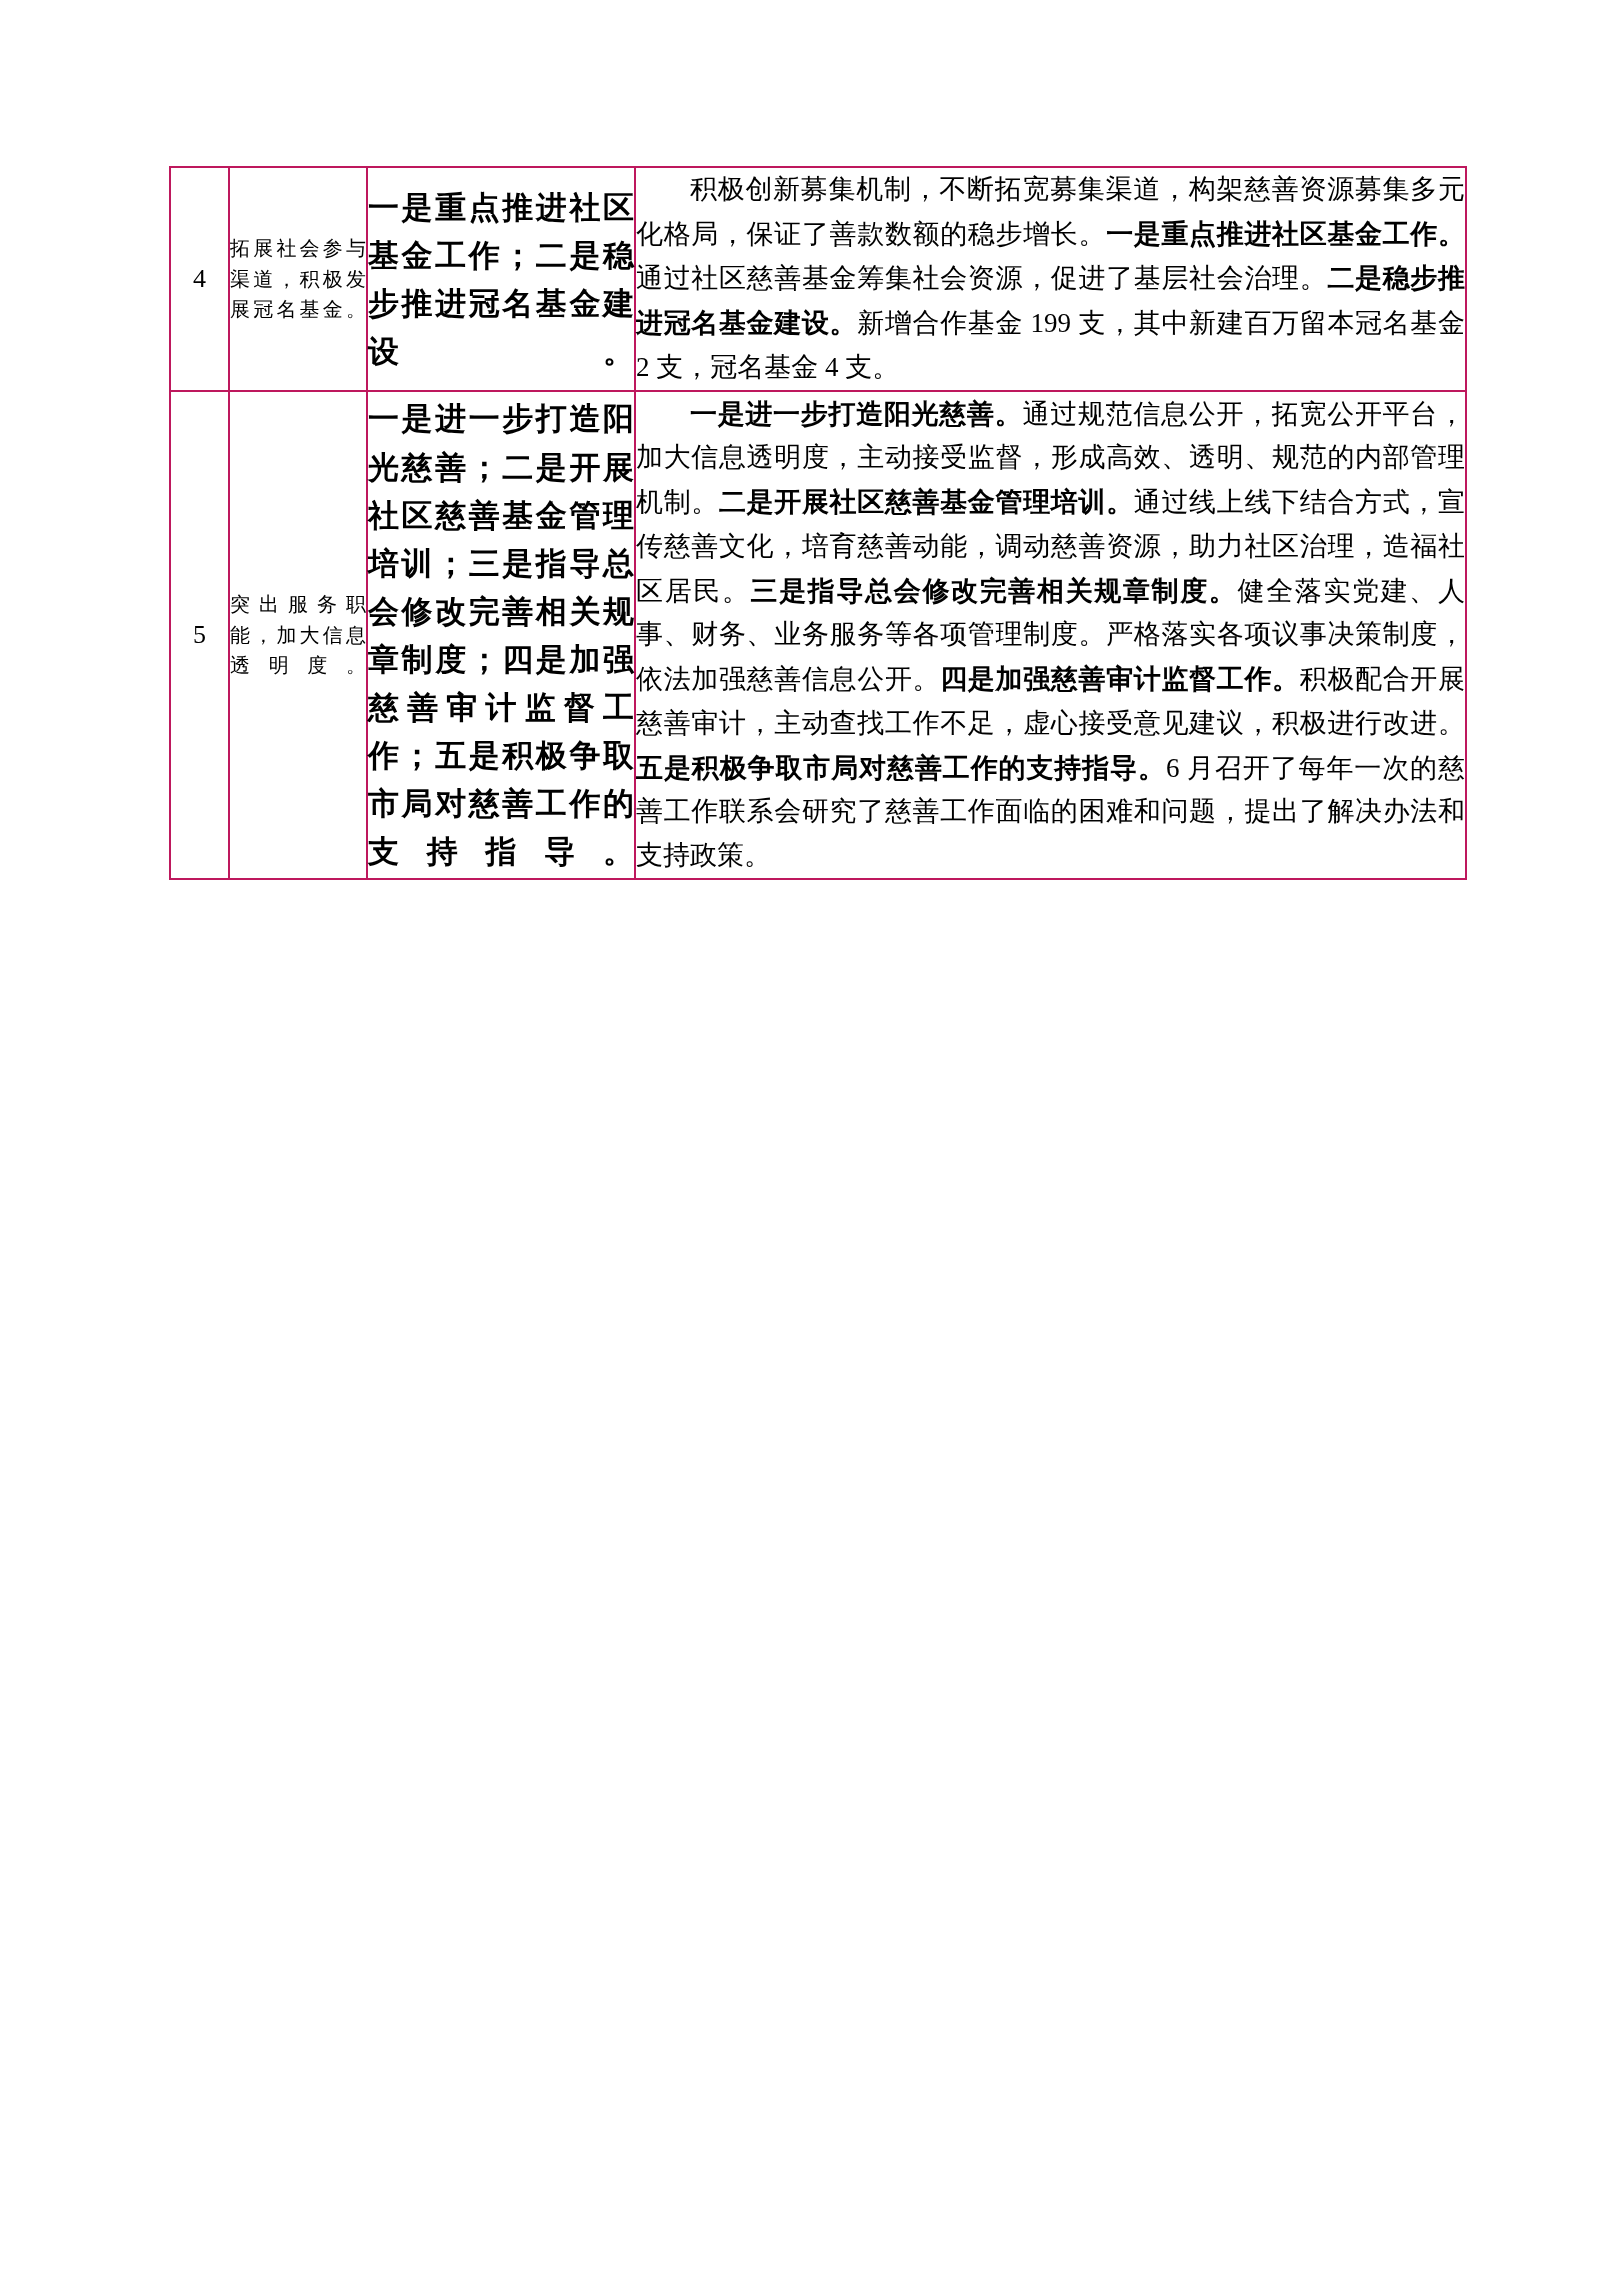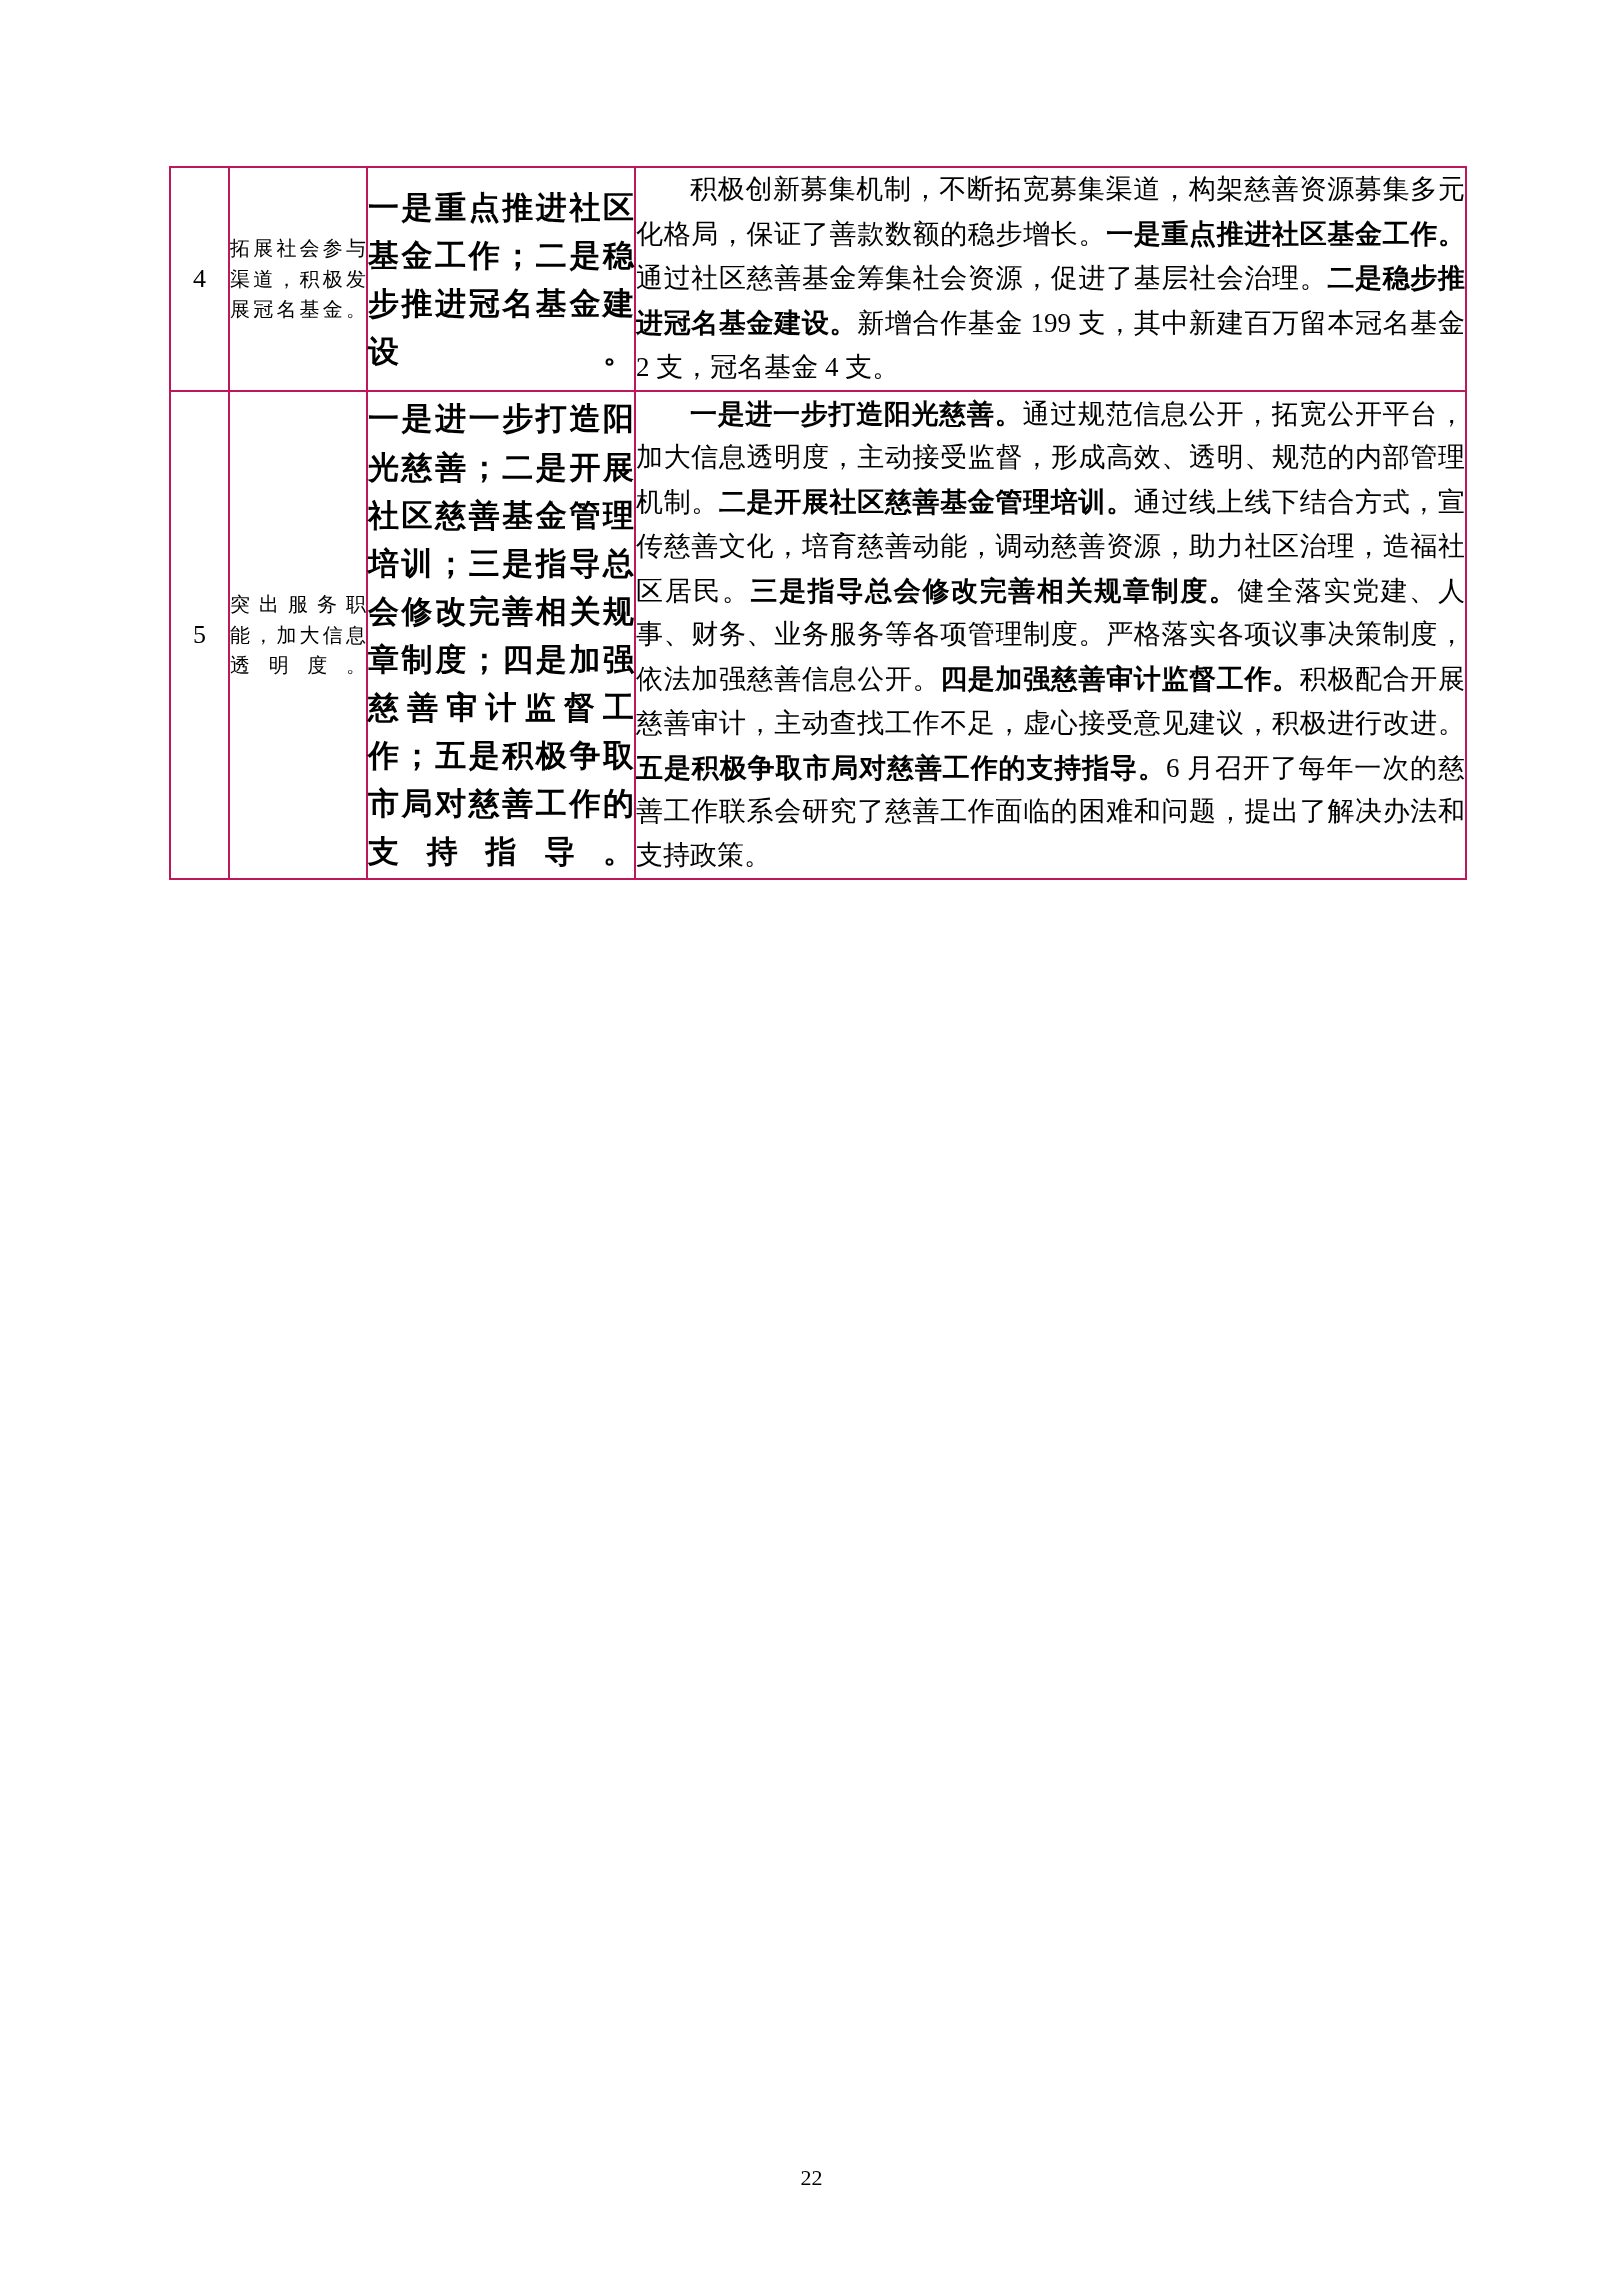--- a/index.html
+++ b/index.html
@@ -108,16 +108,15 @@
         <td class="col-num cell-num">5</td>
         <td class="col-title cell-title">突出服务职能，加大信息透明度。</td>
         <td class="col-plan cell-plan">一是进一步打造阳光慈善；二是开展社区慈善基金管理培训；三是指导总会修改完善相关规章制度；四是加强慈善审计监督工作；五是积极争取市局对慈善工作的支持指导。</td>
         <td class="col-detail cell-detail">
           <p><span class="bold-seg">一是进一步打造阳光慈善。</span><span>通过规范信息公开，拓宽公开平台，加大信息透明度，主动接受监督，形成高效、透明、规范的内部管理机制。</span><span class="bold-seg">二是开展社区慈善基金管理培训。</span><span>通过线上线下结合方式，宣传慈善文化，培育慈善动能，调动慈善资源，助力社区治理，造福社区居民。</span><span class="bold-seg">三是指导总会修改完善相关规章制度。</span><span>健全落实党建、人事、财务、业务服务等各项管理制度。严格落实各项议事决策制度，依法加强慈善信息公开。</span><span class="bold-seg">四是加强慈善审计监督工作。</span><span>积极配合开展慈善审计，主动查找工作不足，虚心接受意见建议，积极进行改进。</span><span class="bold-seg">五是积极争取市局对慈善工作的支持指导。</span><span>6 月召开了每年一次的慈善工作联系会研究了慈善工作面临的困难和问题，提出了解决办法和支持政策。</span></p>
         </td>
       </tr>
     </tbody>
   </table>
 
-  <div class="page-number">22</div>
 
 </div>
 
 
 </body></html>

